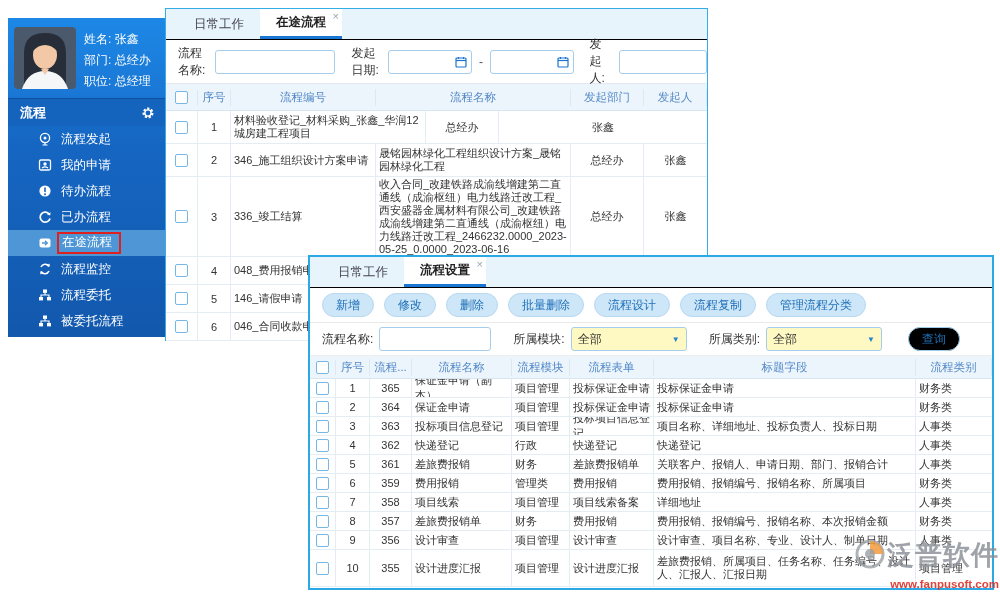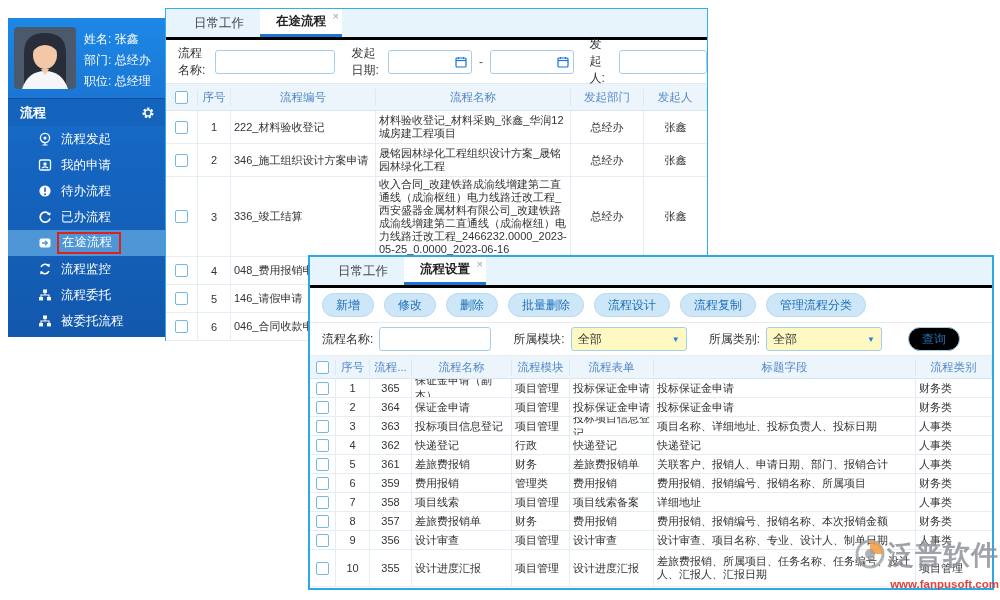--- a/index.html
+++ b/index.html
@@ -23,21 +23,21 @@
   .mitem.selected { background:#4f96d6; }
   .micon { width:15px; height:15px; flex:none; display:flex; align-items:center; justify-content:center; }
   .red-box { border:2px solid #e01f1f; padding:0px 7px 1px 3px; margin-left:-4px; }
 
   
   .window { position:absolute; background:#fff; }
   .back-window { left:165px; top:8px; width:543px; height:333px; border:1px solid #35aee8; z-index:1; }
   .front-window { left:308px; top:255px; width:686px; height:335px; border:2px solid #2aa9e4; z-index:10; }
 
   .tabbar { height:31px; background:#e8f4fc; display:flex; align-items:stretch;
-    border-bottom:3px solid #000000; padding-left:12px; }
+    border-bottom:1px solid #000000; padding-left:12px; }
   .tab { position:relative; display:flex; align-items:center; padding:0 16px; font-size:12.5px;
     color:#445; cursor:pointer; }
   .tab.active { background:#fff; color:#222; font-weight:bold; border-bottom:3px solid #1a76d2; }
   .tclose { position:absolute; top:2px; right:3px; font-size:11px; color:#8fa6ba; font-weight:normal; line-height:1; }
 
   .filters { display:flex; align-items:center; font-size:12px; color:#333; }
   .back-window .filters { height:44px; padding-left:12px; border-bottom:1px solid #e3e9ef; gap:6px; }
   .front-window .filters { height:33px; padding-left:12px; border-bottom:1px solid #ededed; gap:6px; }
   .tinput { height:24px; border:1px solid #a6cdec; border-radius:3px; background:#fff;
     font-size:12px; padding:0 5px; outline:none; font-family:inherit; }
@@ -253,21 +253,20 @@
         <div class="cell bc3">流程名称</div>
         <div class="cell bc4">发起部门</div>
         <div class="cell bc5">发起人</div>
       </div>
 
       <div class="trow bh33">
         <div class="cell bc0">
             <span class="cbx"></span>
           </div>
         <div class="cell bc1">1</div>
-        <div class="cell bc2 lft">222_材料验收登记</div>
         <div class="cell bc3 lft wrap">材料验收登记_材料采购_张鑫_华润12城房建工程项目</div>
         <div class="cell bc4">总经办</div>
         <div class="cell bc5">张鑫</div>
       </div>
       <div class="trow bh33">
         <div class="cell bc0">
             <span class="cbx"></span>
           </div>
         <div class="cell bc1">2</div>
         <div class="cell bc2 lft">346_施工组织设计方案申请</div>

